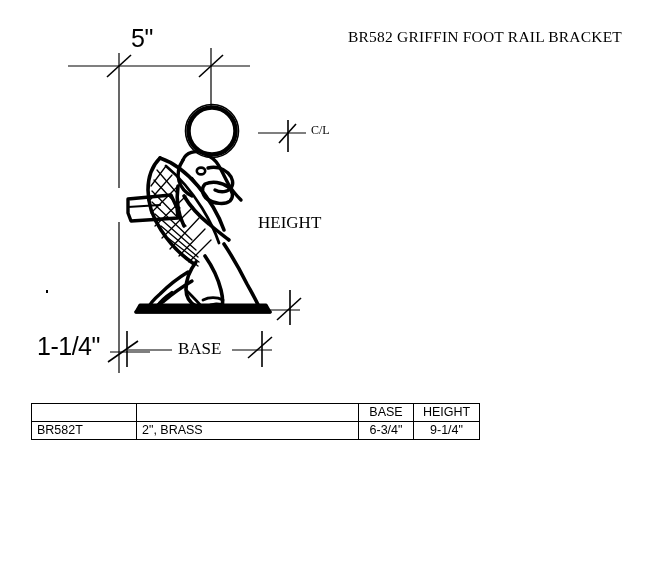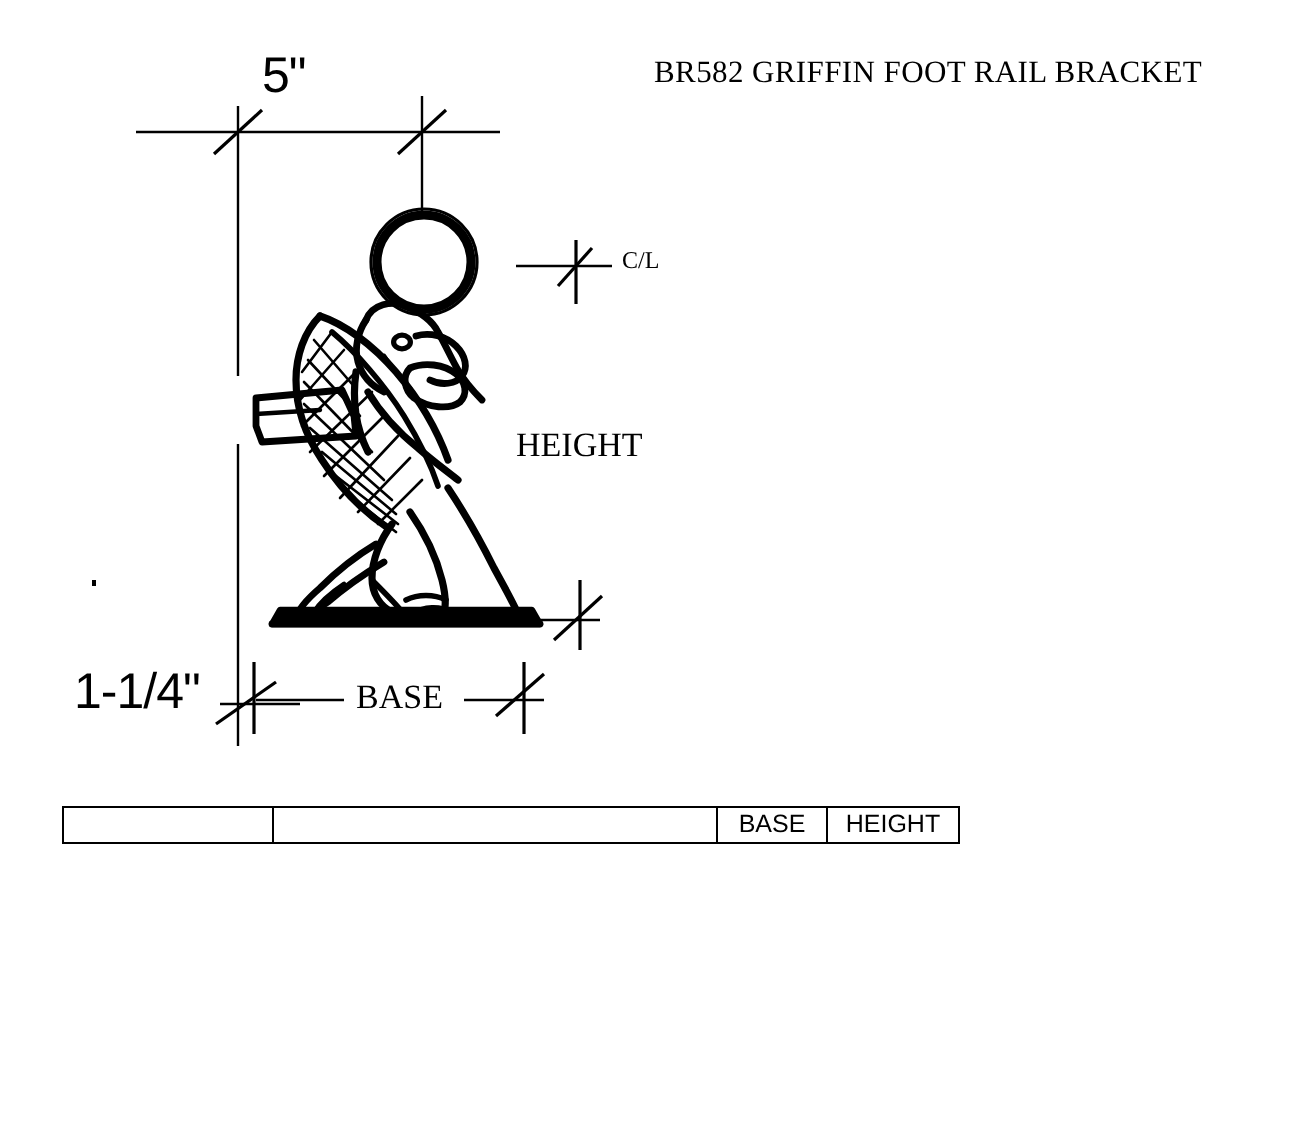--- a/index.html
+++ b/index.html
@@ -27,21 +27,21 @@
   
   .lbl {
     position: absolute;
     white-space: nowrap;
     color: #000;
     line-height: 1;
   }
   .lbl-serif { font-family: "Liberation Serif", "DejaVu Serif", serif; }
 
   #title-text {
-    left: 327px;
+    left: 348px;
     top: 29px;
     font-size: 15.5px;
     letter-spacing: 0.2px;
   }
   #dim-top-label {
     left: 131px;
     top: 26px;
     font-size: 25px;
     font-family: "Liberation Sans", "DejaVu Sans", sans-serif;
     letter-spacing: -0.5px;
@@ -246,16 +246,22 @@
   <div class="lbl lbl-serif" id="base-label">BASE</div>
 
   <table id="spec-table">
     <tbody>
       <tr class="head">
         <td class="c-part"></td>
         <td class="c-desc"></td>
         <td class="c-base">BASE</td>
         <td class="c-height">HEIGHT</td>
       </tr>
+      <tr>
+        <td class="c-part">BR582T</td>
+        <td class="c-desc">2", BRASS</td>
+        <td class="c-base">6-3/4"</td>
+        <td class="c-height">9-1/4"</td>
+      </tr>
     </tbody>
   </table>
 
 </div>
 
 </body></html>

